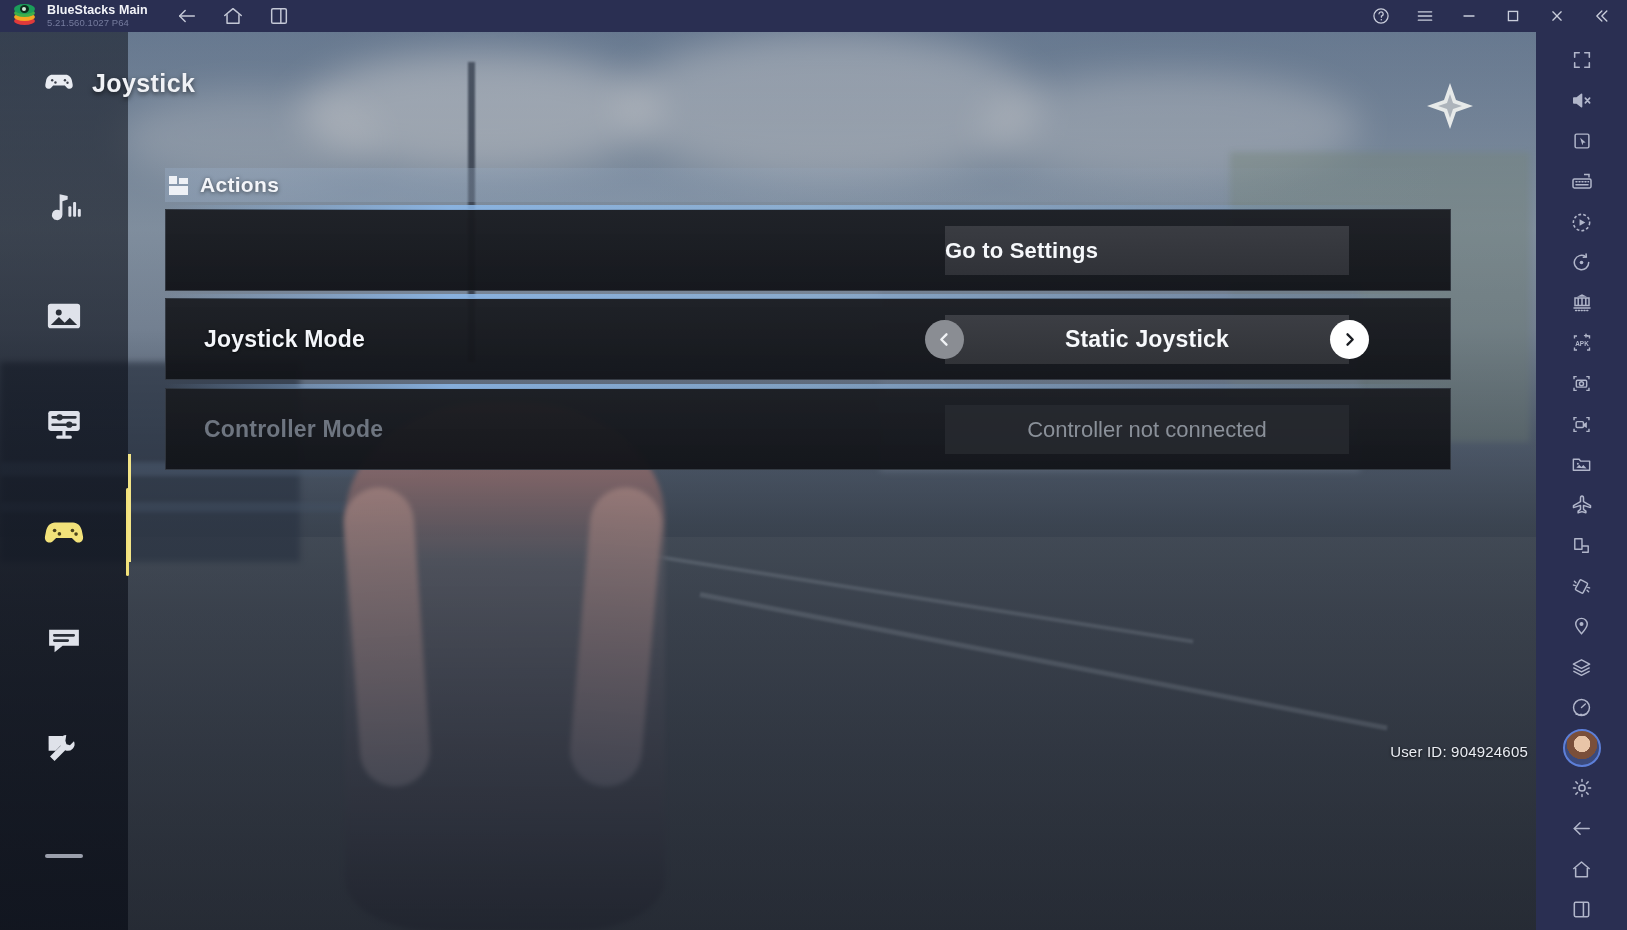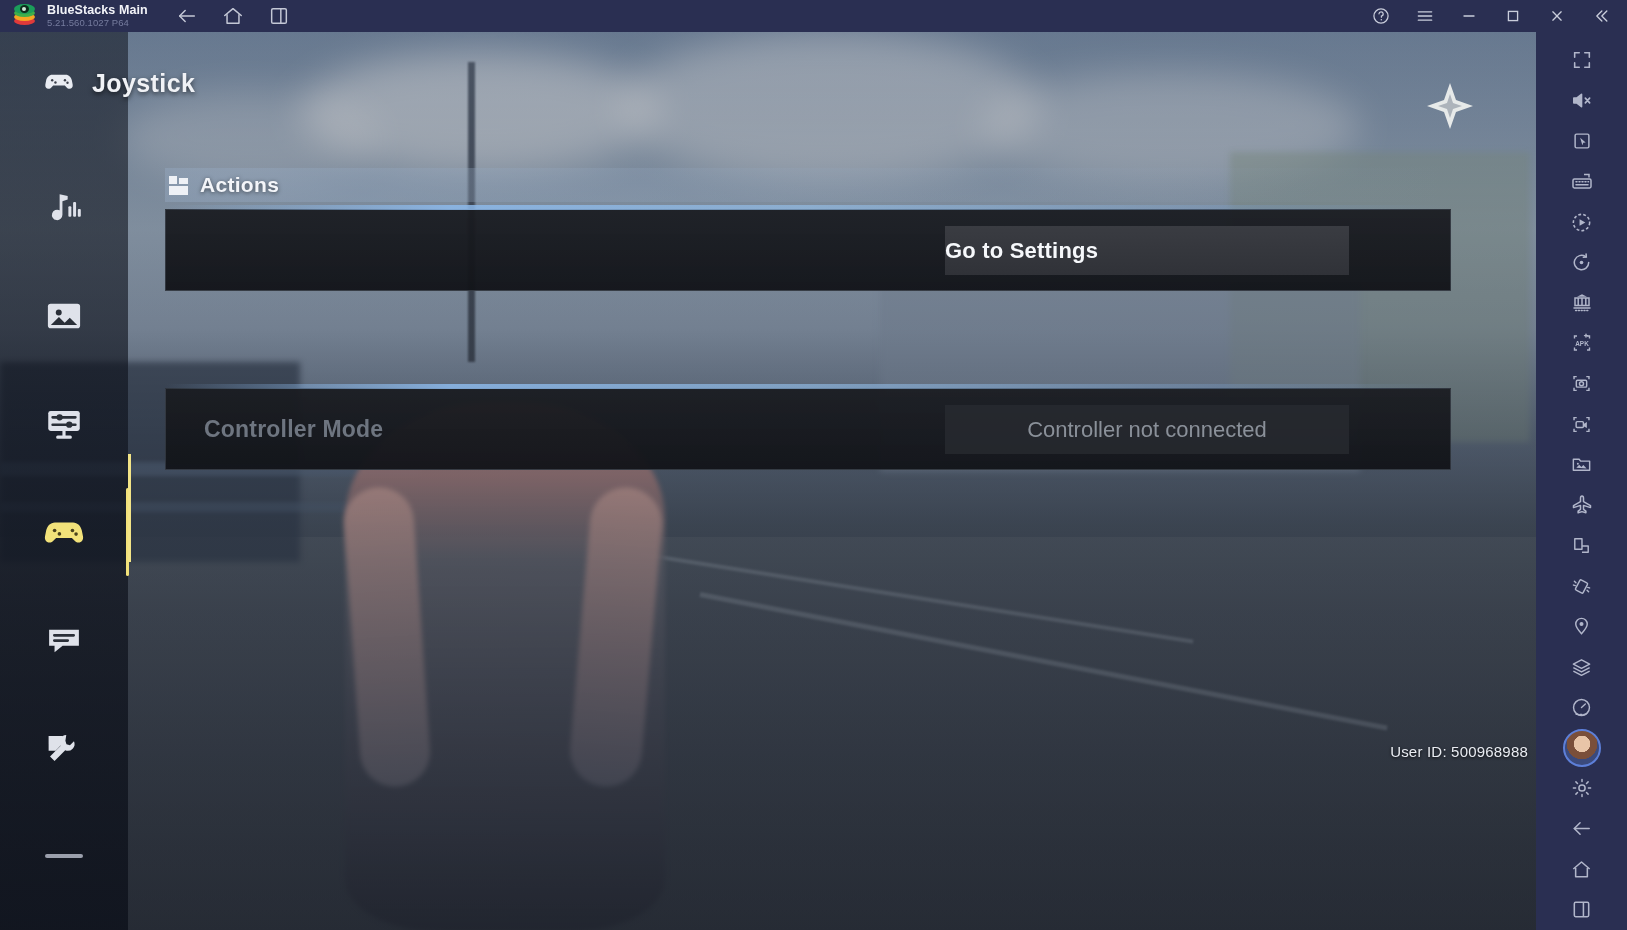--- a/index.html
+++ b/index.html
@@ -400,31 +400,48 @@
       <span id="section-title">Actions</span>
     </div>
 
     <div class="row" id="row1">
       <div class="row-sheen"></div>
       <div class="btn-settings">
         <span>Go to Settings</span>
       </div>
     </div>
 
+    <div class="row" id="row2">
+      <div class="row-sheen"></div>
+      <div class="row-label">Joystick Mode</div>
+      <div class="stepper">
+        <div class="arrow arrow-left">
+          <svg width="19" height="19" viewBox="0 0 24 24" fill="none" stroke="#f0f2f5" stroke-width="3" stroke-linecap="round" stroke-linejoin="round">
+              <path d="M14.5 5.5L8 12l6.5 6.5"></path>
+            </svg>
+        </div>
+        <span class="val">Static Joystick</span>
+        <div class="arrow arrow-right">
+          <svg width="19" height="19" viewBox="0 0 24 24" fill="none" stroke="#1b1d22" stroke-width="3" stroke-linecap="round" stroke-linejoin="round">
+              <path d="M9.5 5.5L16 12l-6.5 6.5"></path>
+            </svg>
+        </div>
+      </div>
+    </div>
 
     <div class="row" id="row3">
       <div class="row-sheen"></div>
       <div class="row-label dim">Controller Mode</div>
       <div class="btn-disabled">
         <span>Controller not connected</span>
       </div>
     </div>
   </div>
 
-  <div id="userid">User ID: 500968988</div>
+  <div id="userid">User ID: 904924605</div>
 
   <div id="sidebar">
     <div class="sb-item">
       <svg width="22" height="22" viewBox="0 0 24 24" fill="none" stroke="#c9cee0" stroke-width="1.7" stroke-linecap="round">
           <path d="M4 9V4h5M20 9V4h-5M4 15v5h5M20 15v5h-5"></path>
         </svg>
     </div>
     <div class="sb-item">
       <svg width="23" height="23" viewBox="0 0 24 24" fill="none" stroke="#c9cee0" stroke-width="1.7" stroke-linejoin="round">
           <path d="M4 9.5h3L12 5.5v13L7 14.5H4z" fill="#c9cee0"></path>

